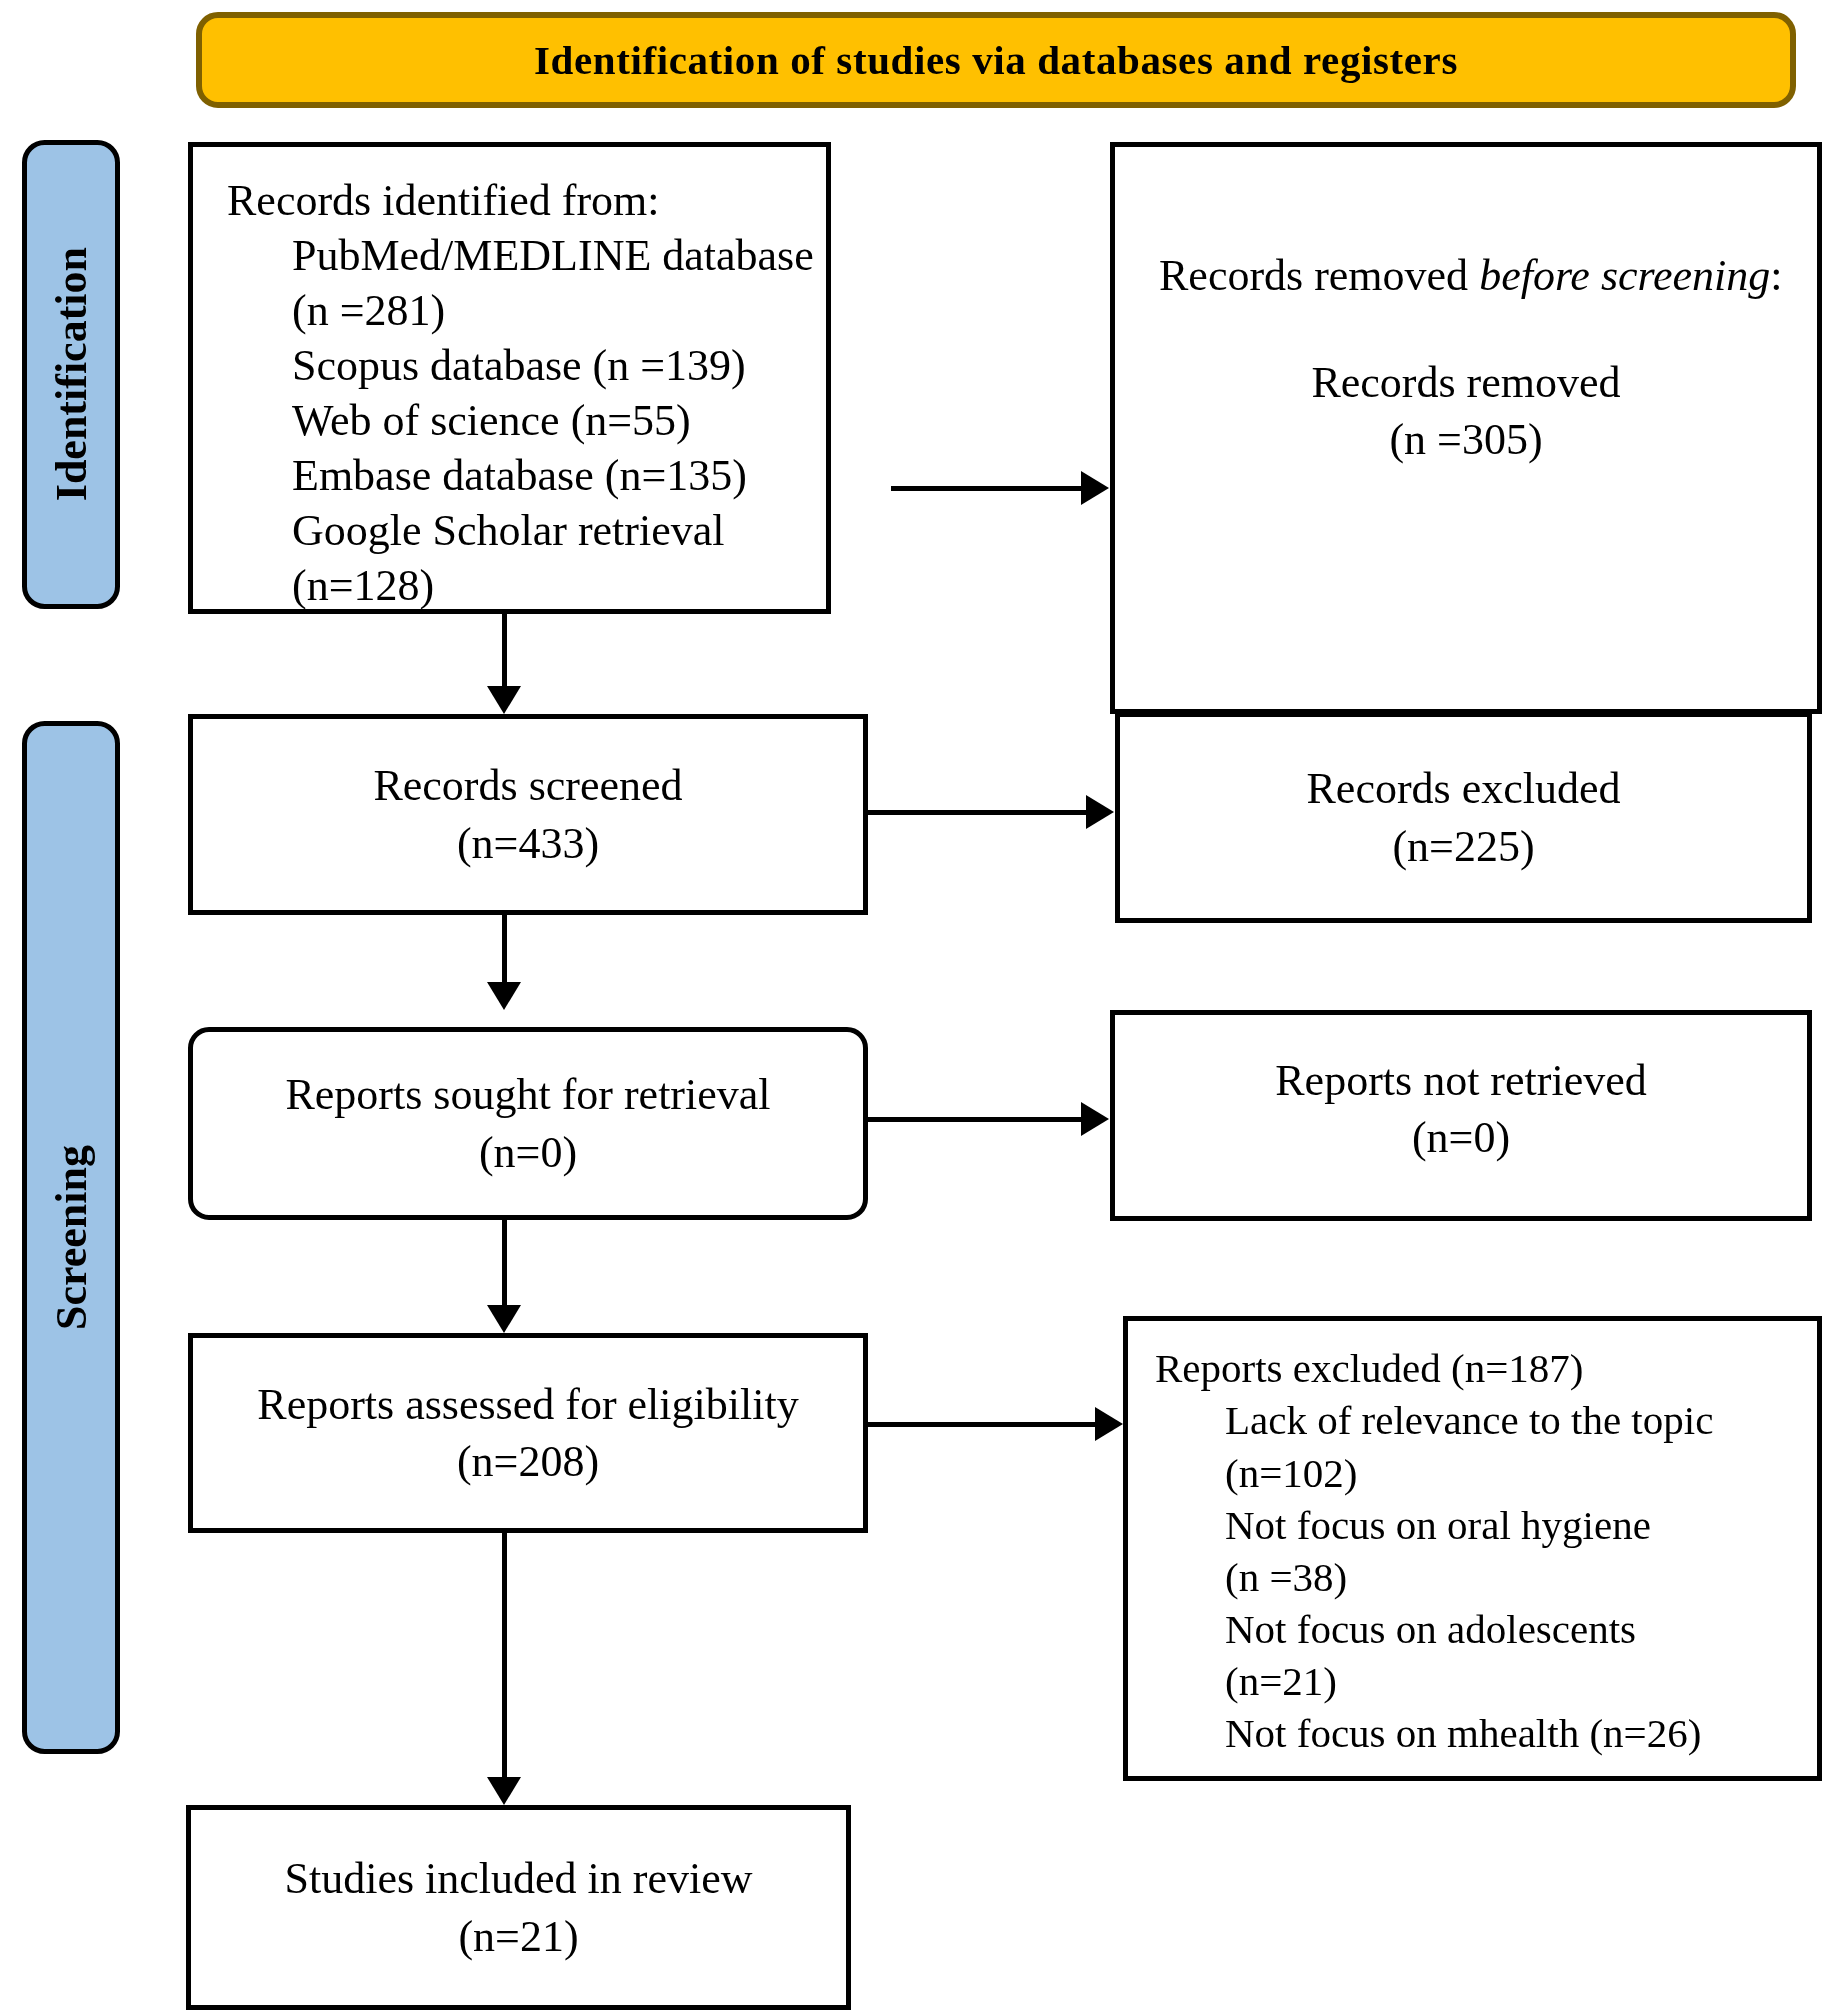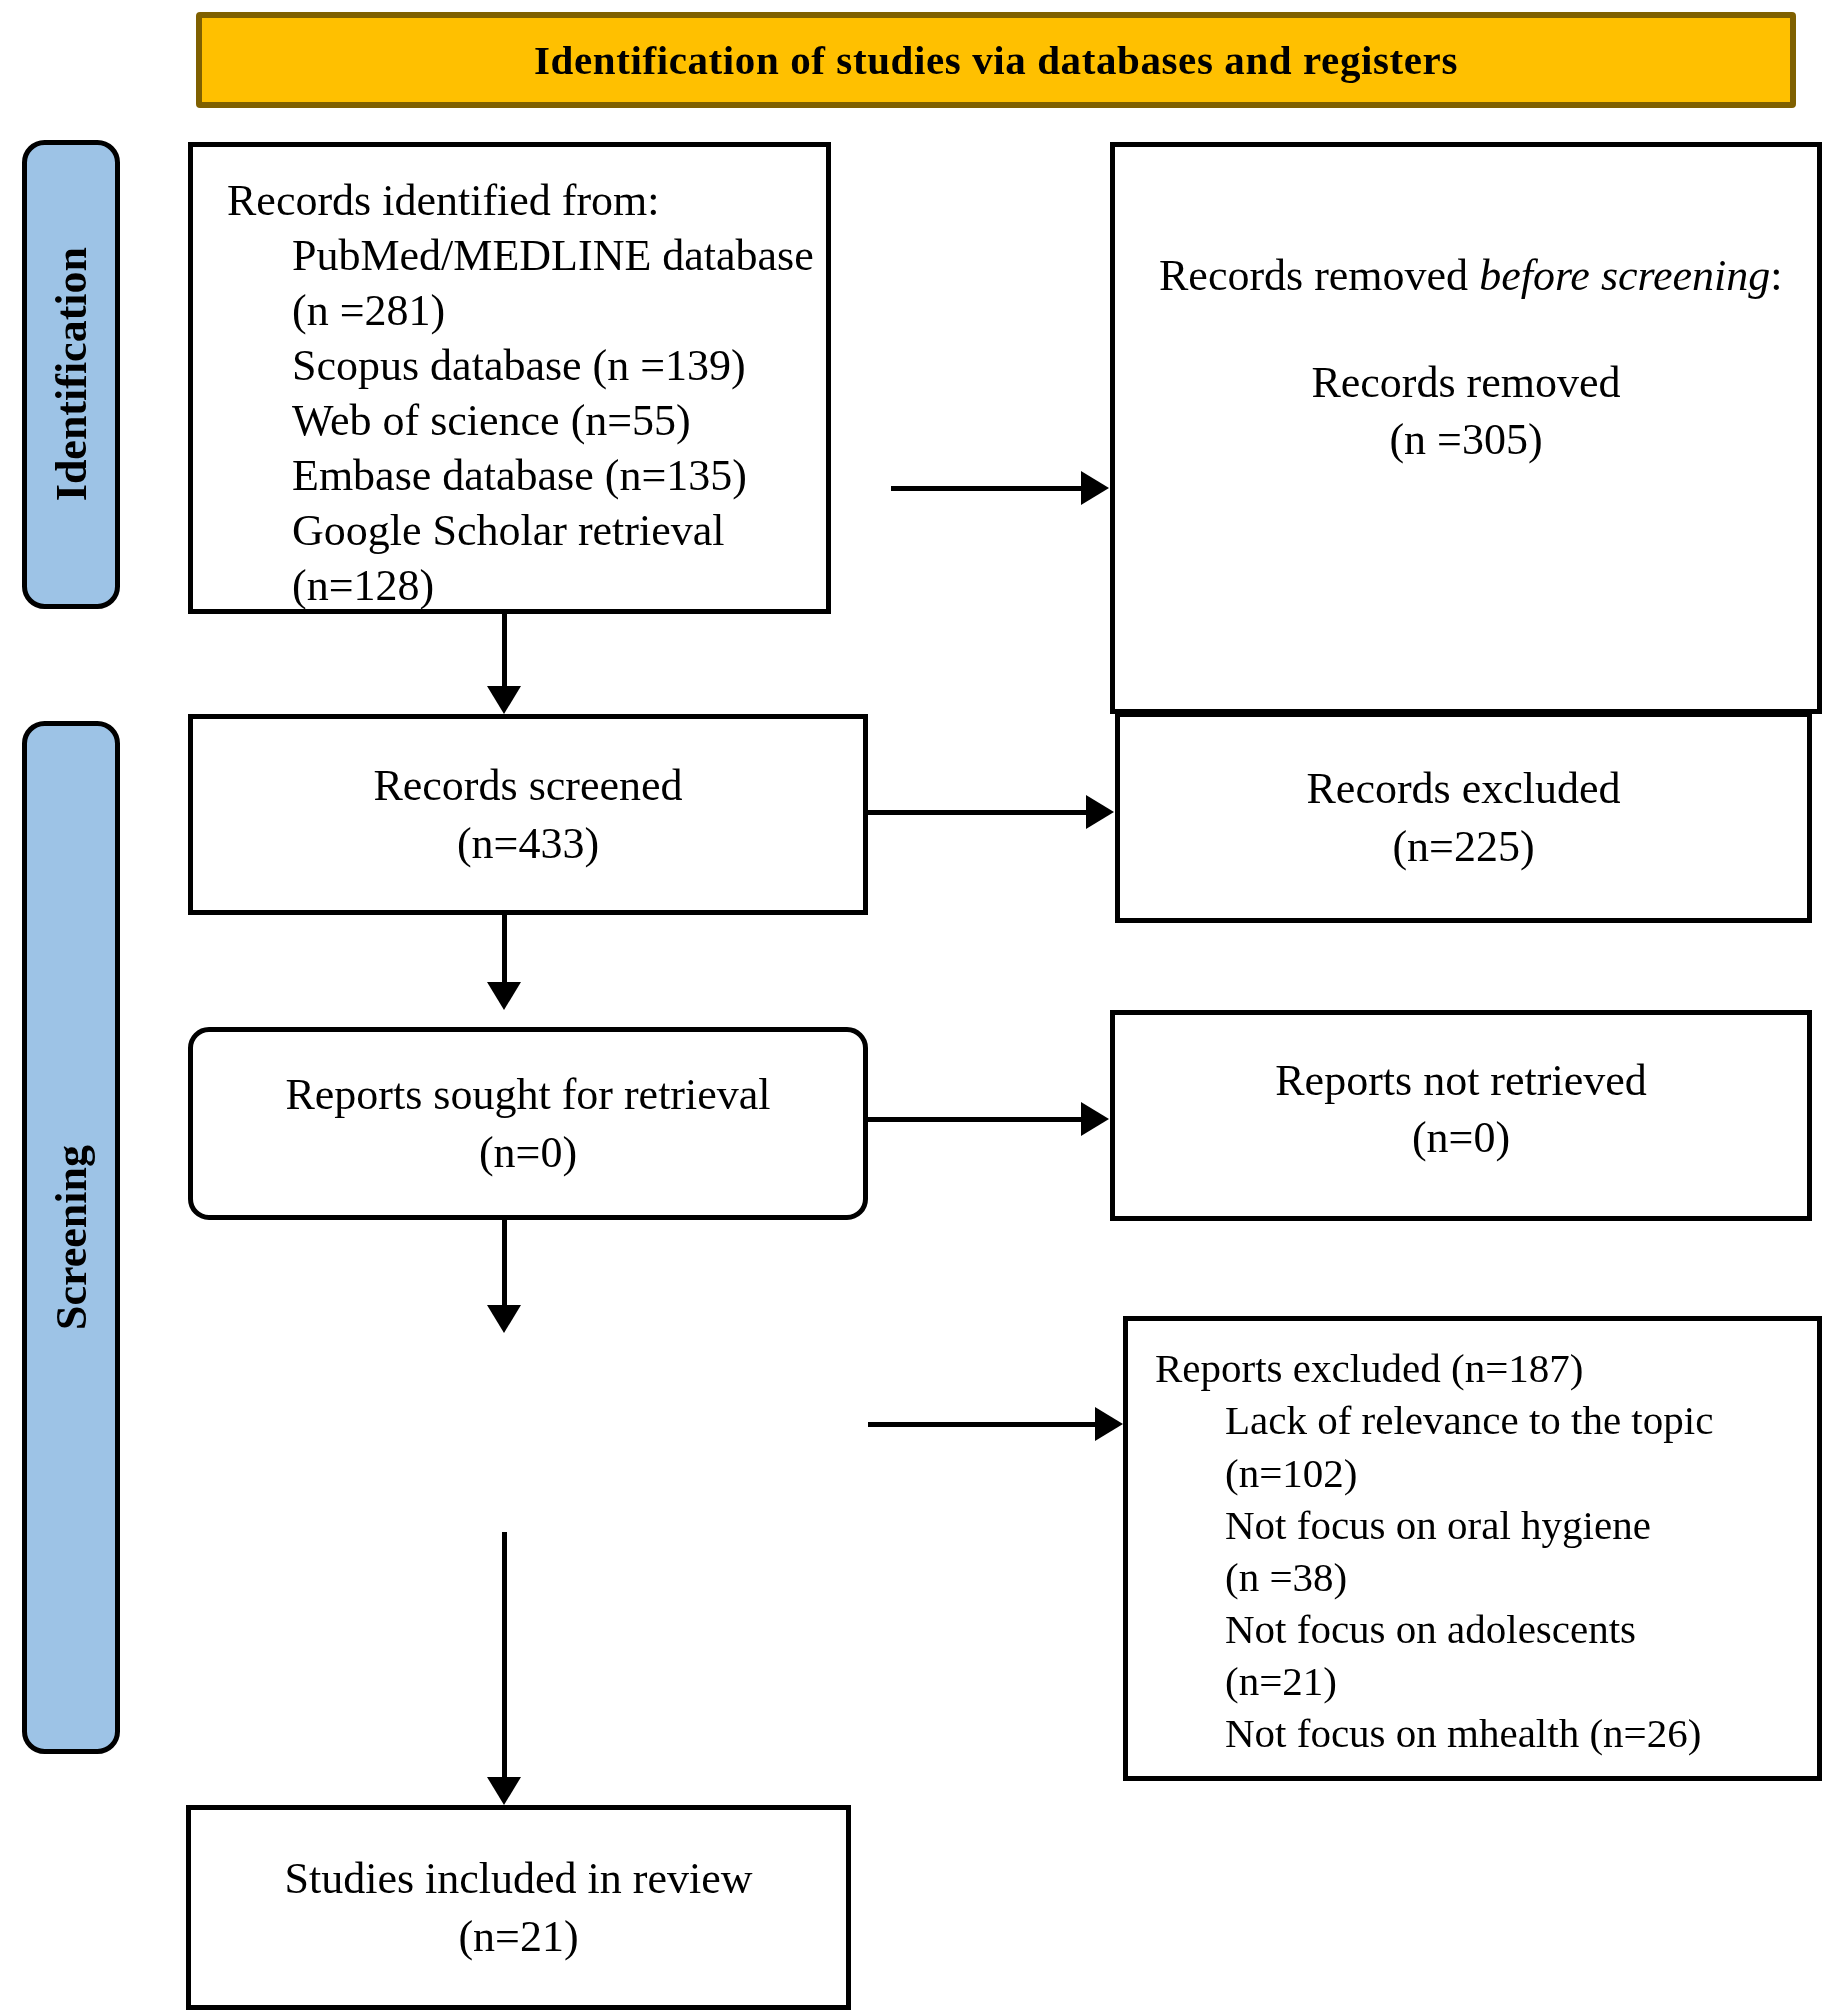--- a/index.html
+++ b/index.html
@@ -3,21 +3,21 @@
 <meta charset="utf-8">
 <style>
   html,body{margin:0;padding:0;background:#ffffff;}
   .canvas{
     position:relative; width:1833px; height:2015px; background:#ffffff;
     font-family:"Liberation Serif", serif; color:#000;
   }
   
   .titlebar{
     position:absolute; left:196px; top:12px; width:1600px; height:96px;
-    background:#FFC000; border:6.8px solid #7F6000; border-radius:4px;
+    background:#FFC000; border:6.8px solid #7F6000; border-radius:22px;
     box-sizing:border-box; display:flex; align-items:center; justify-content:center;
   }
   .titlebar span{font-size:41px; font-weight:bold; letter-spacing:0.6px;}
   
   .side{
     position:absolute; left:22px; width:98px;
     background:#9DC3E6; border:5.6px solid #000; border-radius:22.6px;
     box-sizing:border-box; display:flex; align-items:center; justify-content:center;
   }
   .side-ident{top:140px; height:469px;}
@@ -124,20 +124,24 @@
   <div class="box b5 center2">
     <div>Reports sought for retrieval</div>
     <div>(n=0)</div>
   </div>
 
   <div class="box b6 center2 topalign">
     <div>Reports not retrieved</div>
     <div>(n=0)</div>
   </div>
 
+  <div class="box b7 center2">
+    <div>Reports assessed for eligibility</div>
+    <div>(n=208)</div>
+  </div>
 
   <div class="box b8 listbox">
     <div class="ln">Reports excluded (n=187)</div>
     <div class="ln sub">Lack of relevance to the topic</div>
     <div class="ln sub">(n=102)</div>
     <div class="ln sub">Not focus on oral hygiene</div>
     <div class="ln sub">(n =38)</div>
     <div class="ln sub">Not focus on adolescents</div>
     <div class="ln sub">(n=21)</div>
     <div class="ln sub">Not focus on mhealth (n=26)</div>

